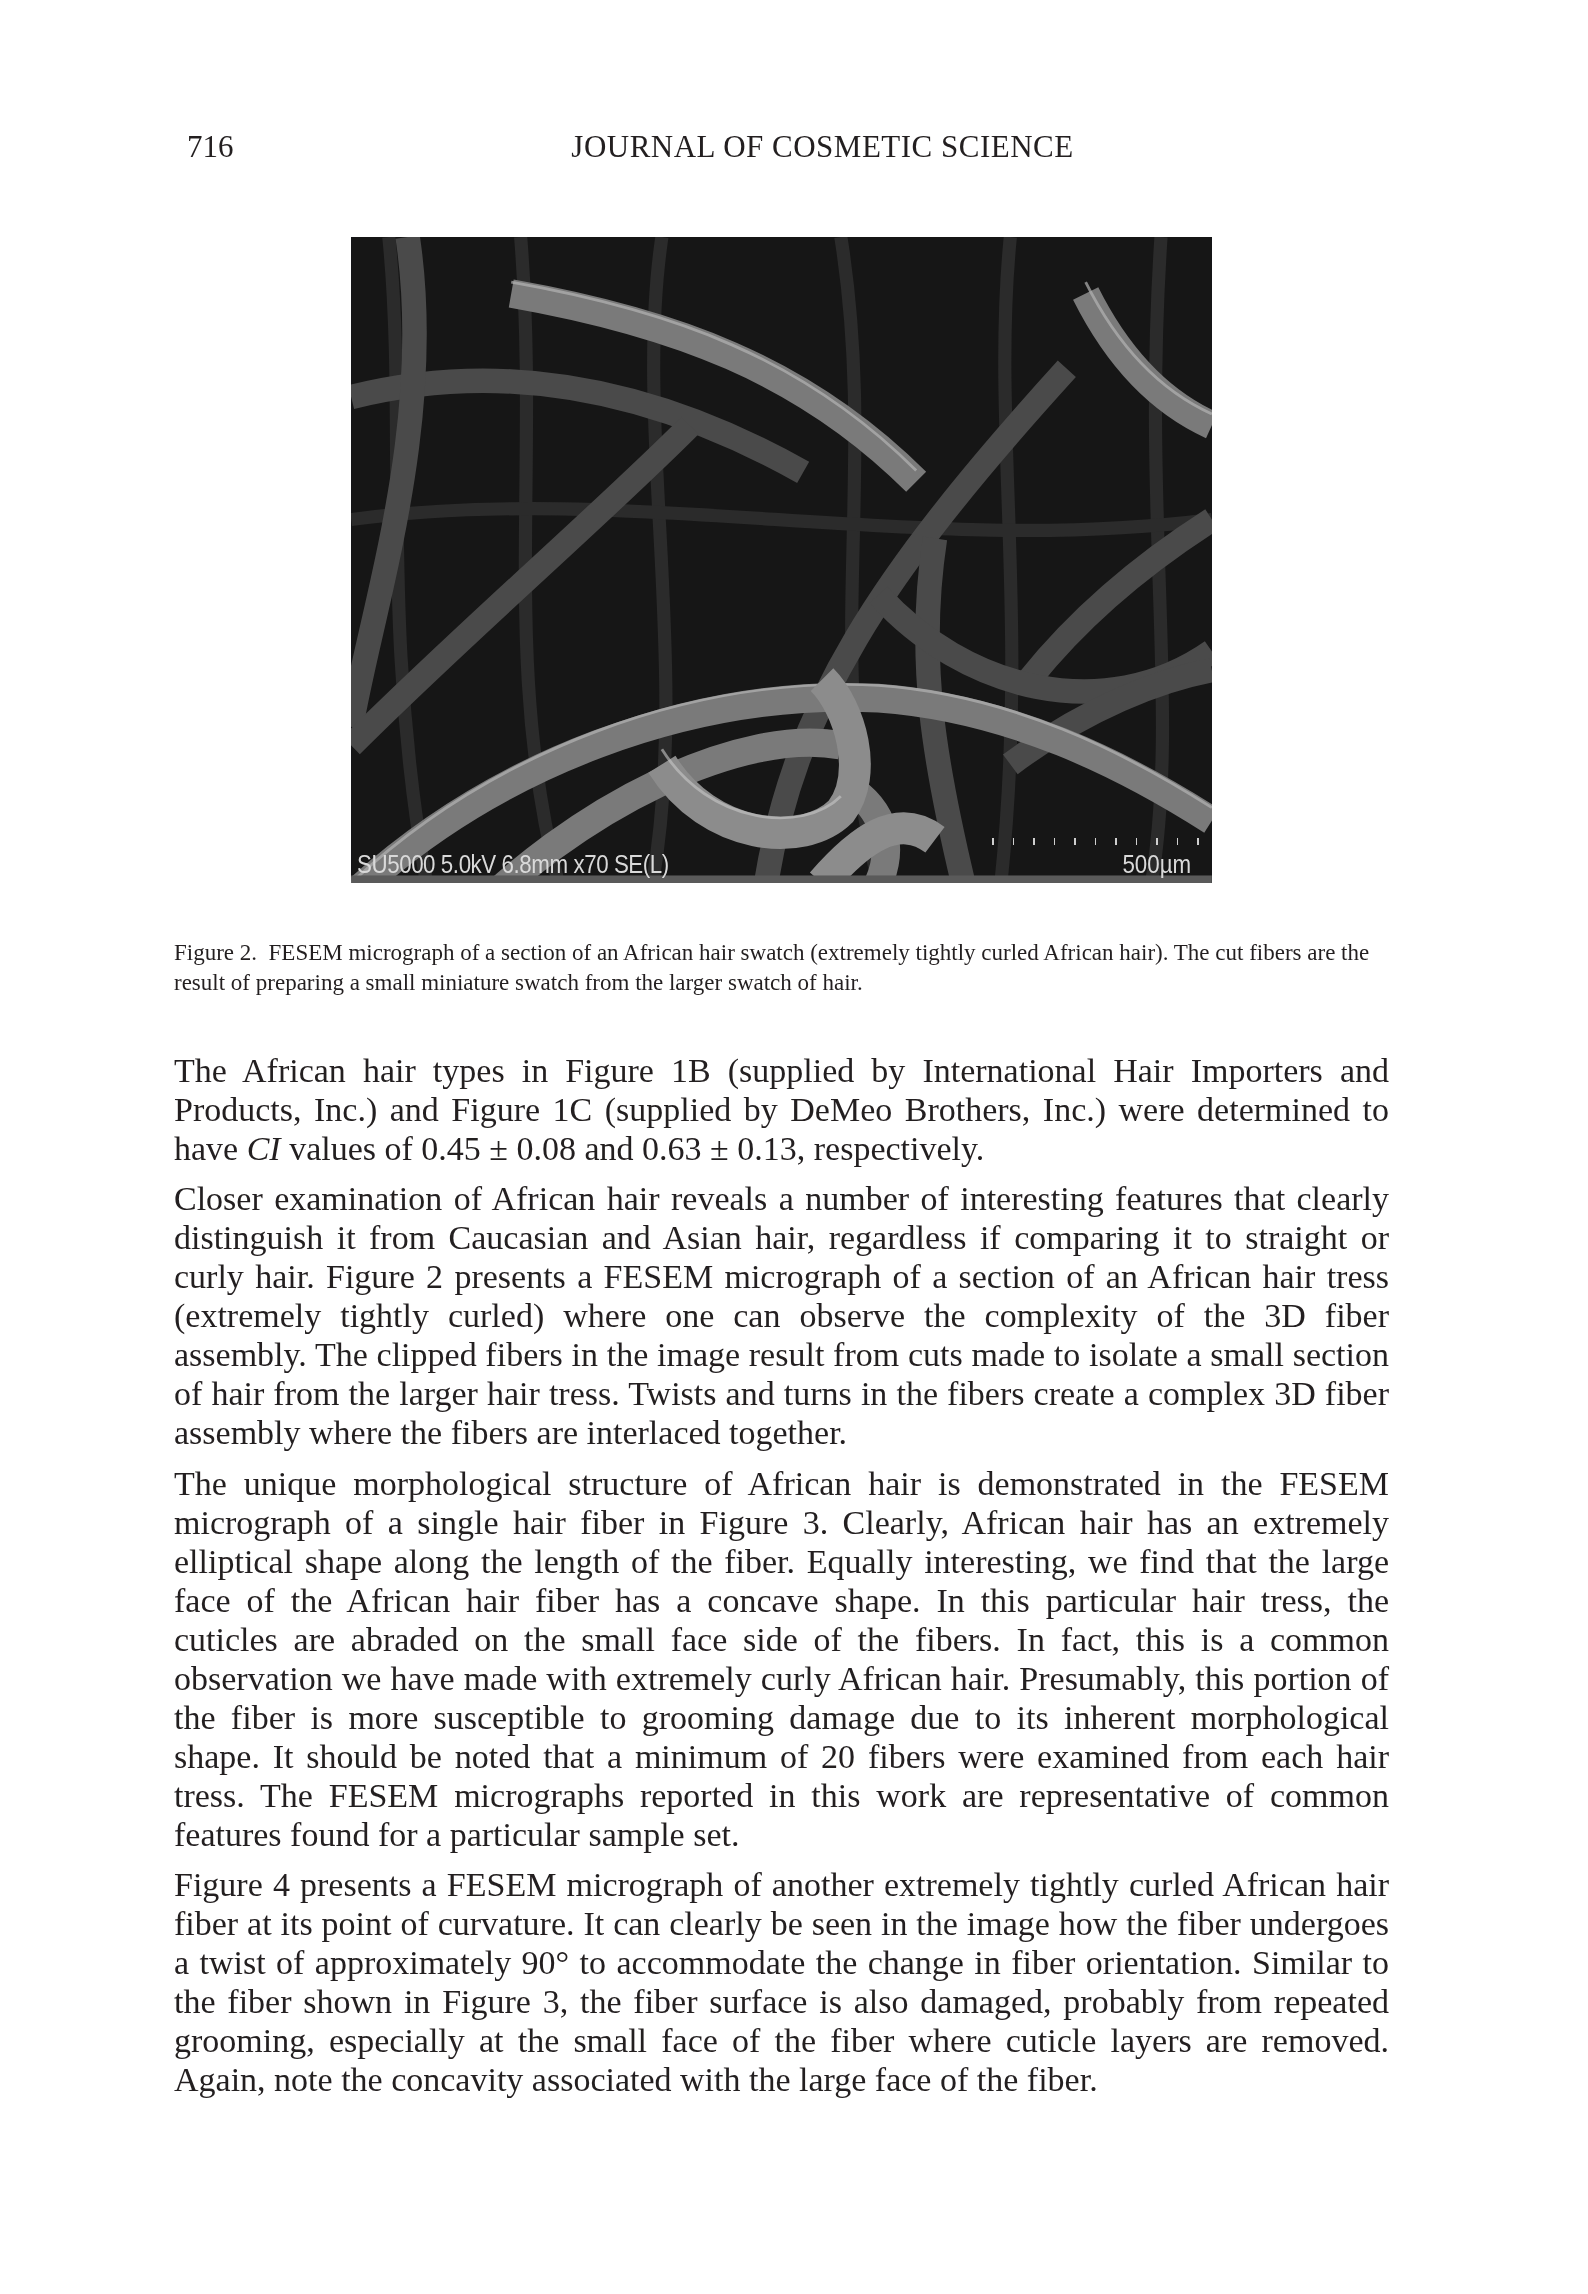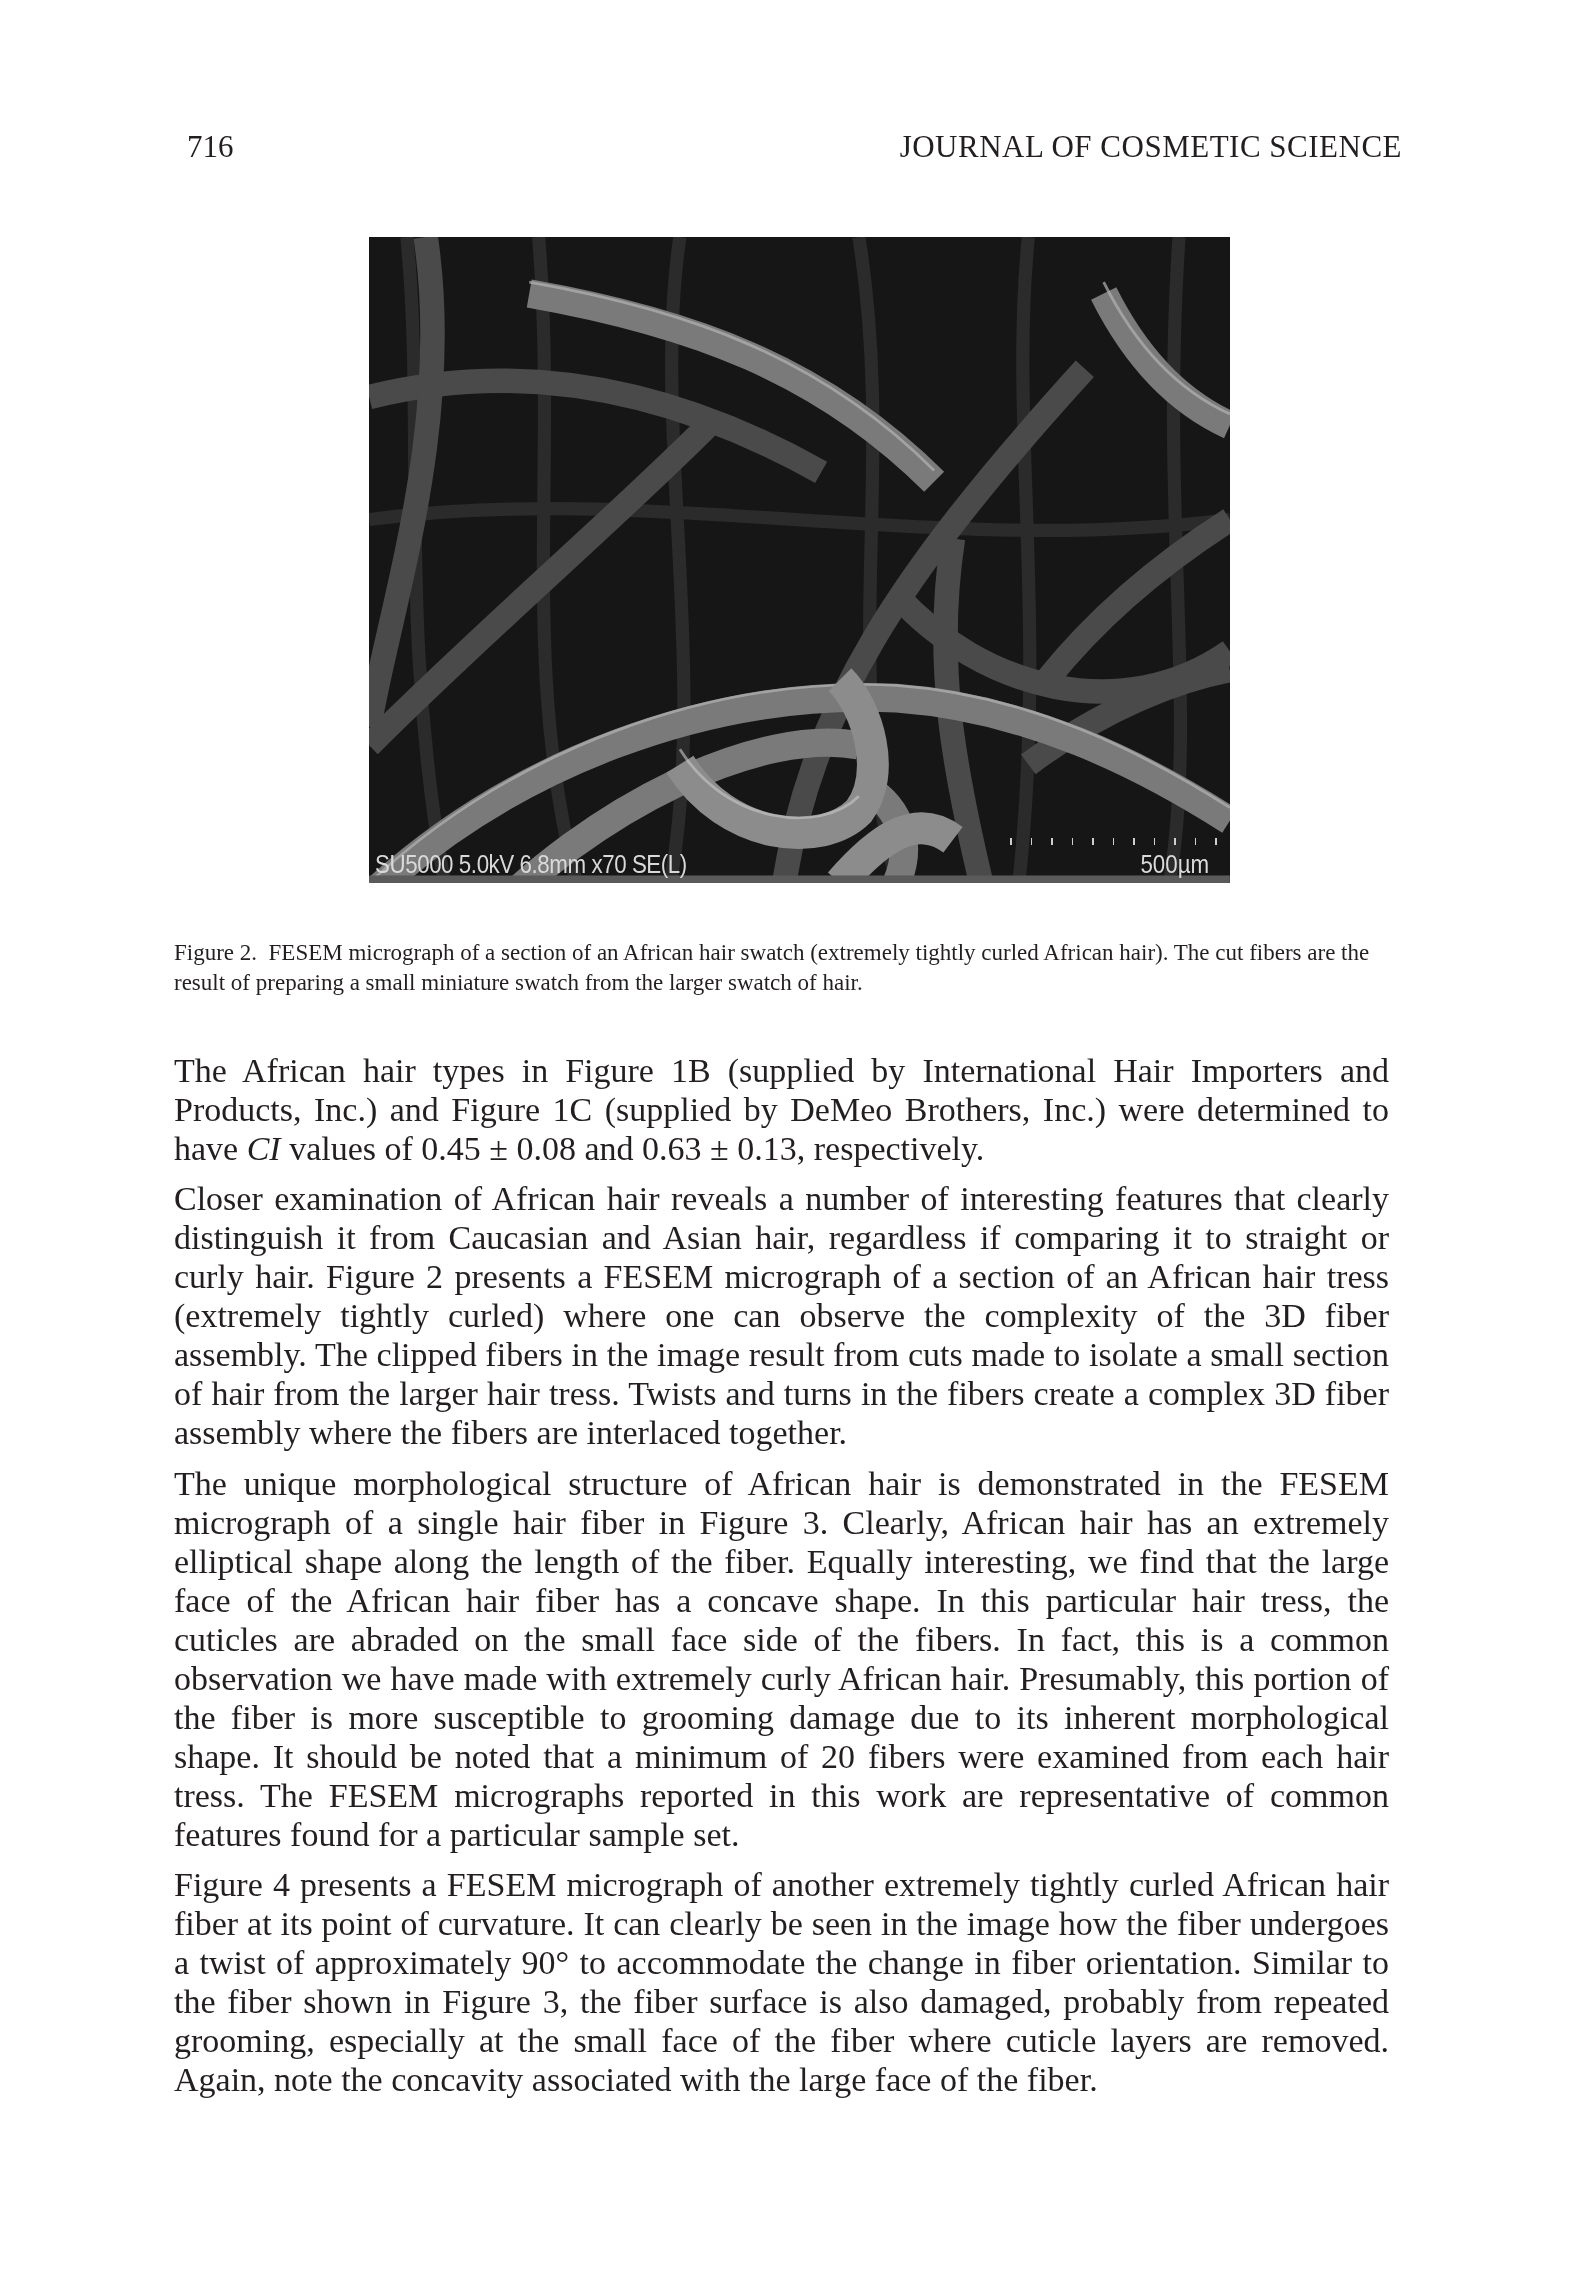--- a/index.html
+++ b/index.html
@@ -17,27 +17,27 @@
     left: 187px;
     width: 1215px;
     height: 41px;
     font-size: 31px;
     line-height: 41px;
     text-decoration: underline;
   }
   .page-number { position: absolute; left: 0; top: 0; }
   .journal-title {
     position: absolute; left: 0; right: 0; top: 0;
-    text-align: right;
+    text-align: center;
     letter-spacing: 0.5px;
     padding-left: 56px;
   }
   .figure {
     position: absolute;
-    left: 369px;
+    left: 351px;
     top: 237px;
     width: 861px;
     height: 646px;
     background: #0f172a;
     overflow: hidden;
   }
   .figure svg { display: block; }
   .sem-info {
     position: absolute;
     left: 5.6px;

